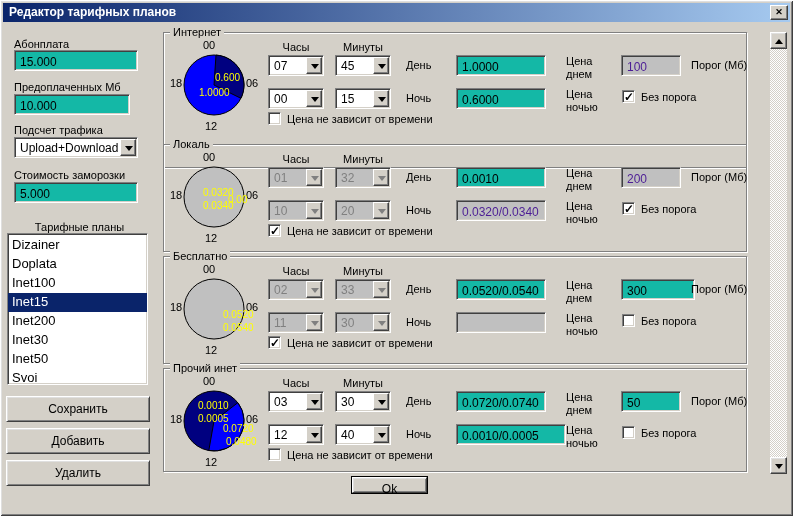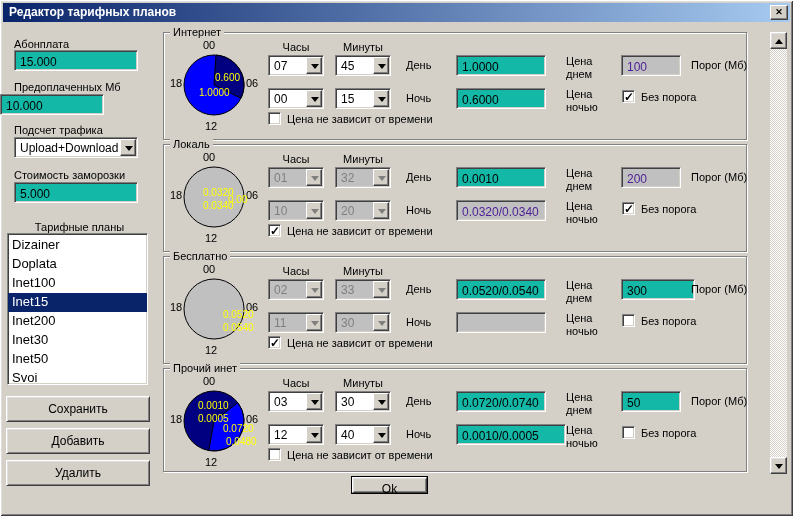--- a/index.html
+++ b/index.html
@@ -91,21 +91,21 @@
 
 <div class="win">
   <div class="titlebar">
     <span>Редактор тарифных планов</span>
   </div>
   <div class="close-btn">✕</div>
 
   <span class="lbl" style="left:14px;top:38px">Абонплата</span>
   <input class="tbox" style="left: 14px; top: 50px; width: 124px;" value="15.000">
   <span class="lbl" style="left:14px;top:81px">Предоплаченных Мб</span>
-  <input class="tbox" style="left: 0; top: 94px; width: 104px;" value="10.000">
+  <input class="tbox" style="left: 14px; top: 94px; width: 116px;" value="10.000">
   <span class="lbl" style="left:14px;top:124px">Подсчет трафика</span>
   <div class="combo" style="left:14px;top:137px;width:124px">
     <span class="cval">Upload+Download</span>
     <span class="cbtn">
         <i class="arr"></i>
       </span>
   </div>
   <span class="lbl" style="left:14px;top:169px">Стоимость заморозки</span>
   <input class="tbox" style="left: 14px; top: 182px; width: 124px;" value="5.000">
 
@@ -118,21 +118,21 @@
       <div class="list-item">Inet200</div>
       <div class="list-item">Inet30</div>
       <div class="list-item">Inet50</div>
       <div class="list-item">Svoi</div>
     </div>
 
   <div class="btn" style="left:6px;top:396px;width:144px;height:26px;line-height:24px">Сохранить</div>
   <div class="btn" style="left:6px;top:428px;width:144px;height:26px;line-height:24px">Добавить</div>
   <div class="btn" style="left:6px;top:460px;width:144px;height:26px;line-height:24px">Удалить</div>
 
-  <div class="group" style="top:32px;height:108px">
+  <div class="group" style="top:32px;height:136px">
     <span class="legend">Интернет</span>
     <div class="pie-area">
       <svg class="pie" width="102" height="102">
           <circle cx="48" cy="49" r="30" fill="#0000ff" stroke="#000"></circle>
           <path d="M48,49 L50.0,19.1 A30,30 0 0 1 74.9,62.3 Z" fill="#000080" stroke="#000"></path>
         </svg>
       <span class="clk" style="left:37px;top:3px">00</span>
       <span class="clk" style="left:4px;top:41px">18</span>
       <span class="clk" style="left:80px;top:41px">06</span>
       <span class="clk" style="left:39px;top:84px">12</span>

